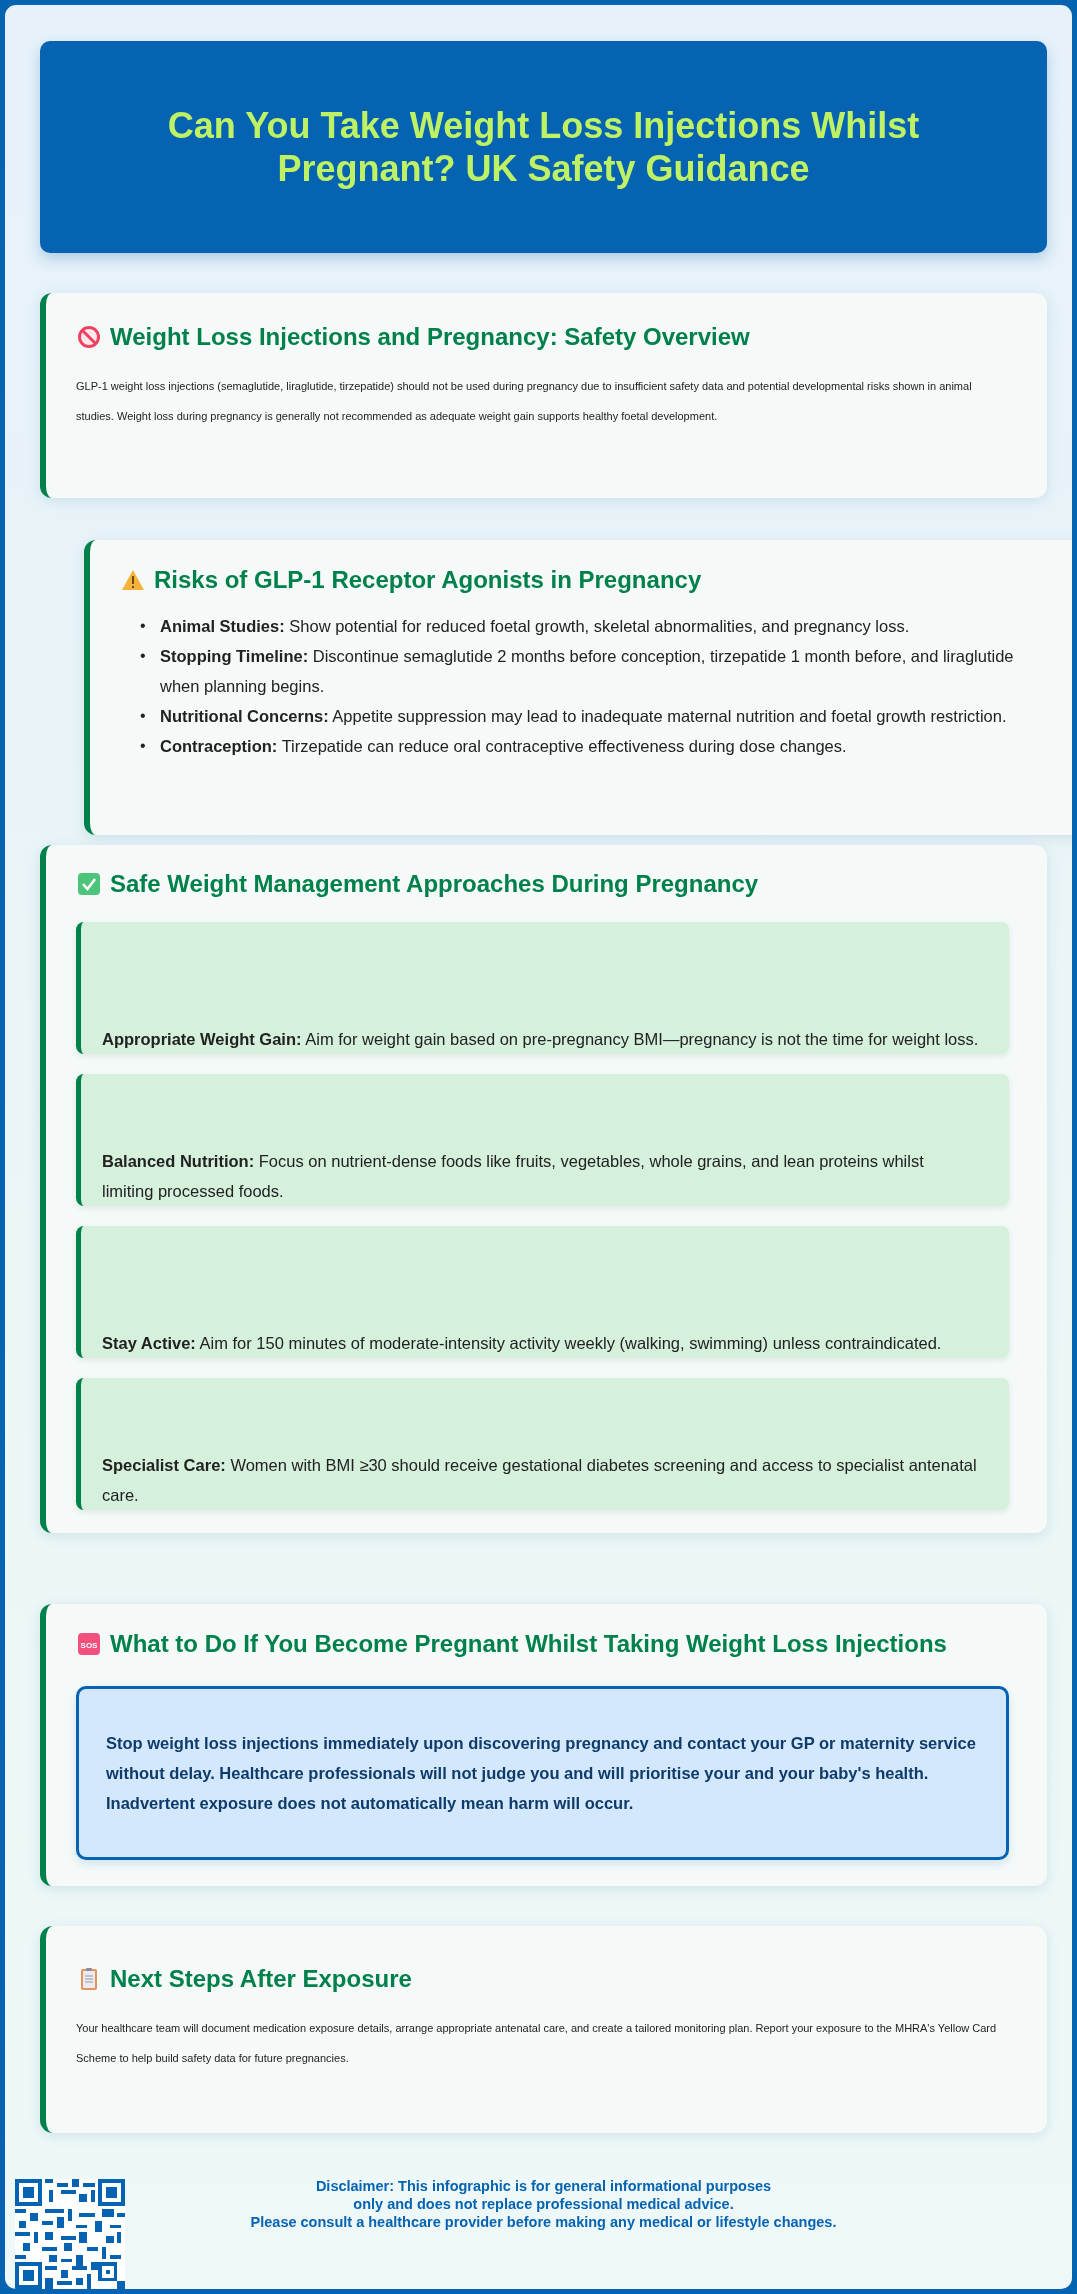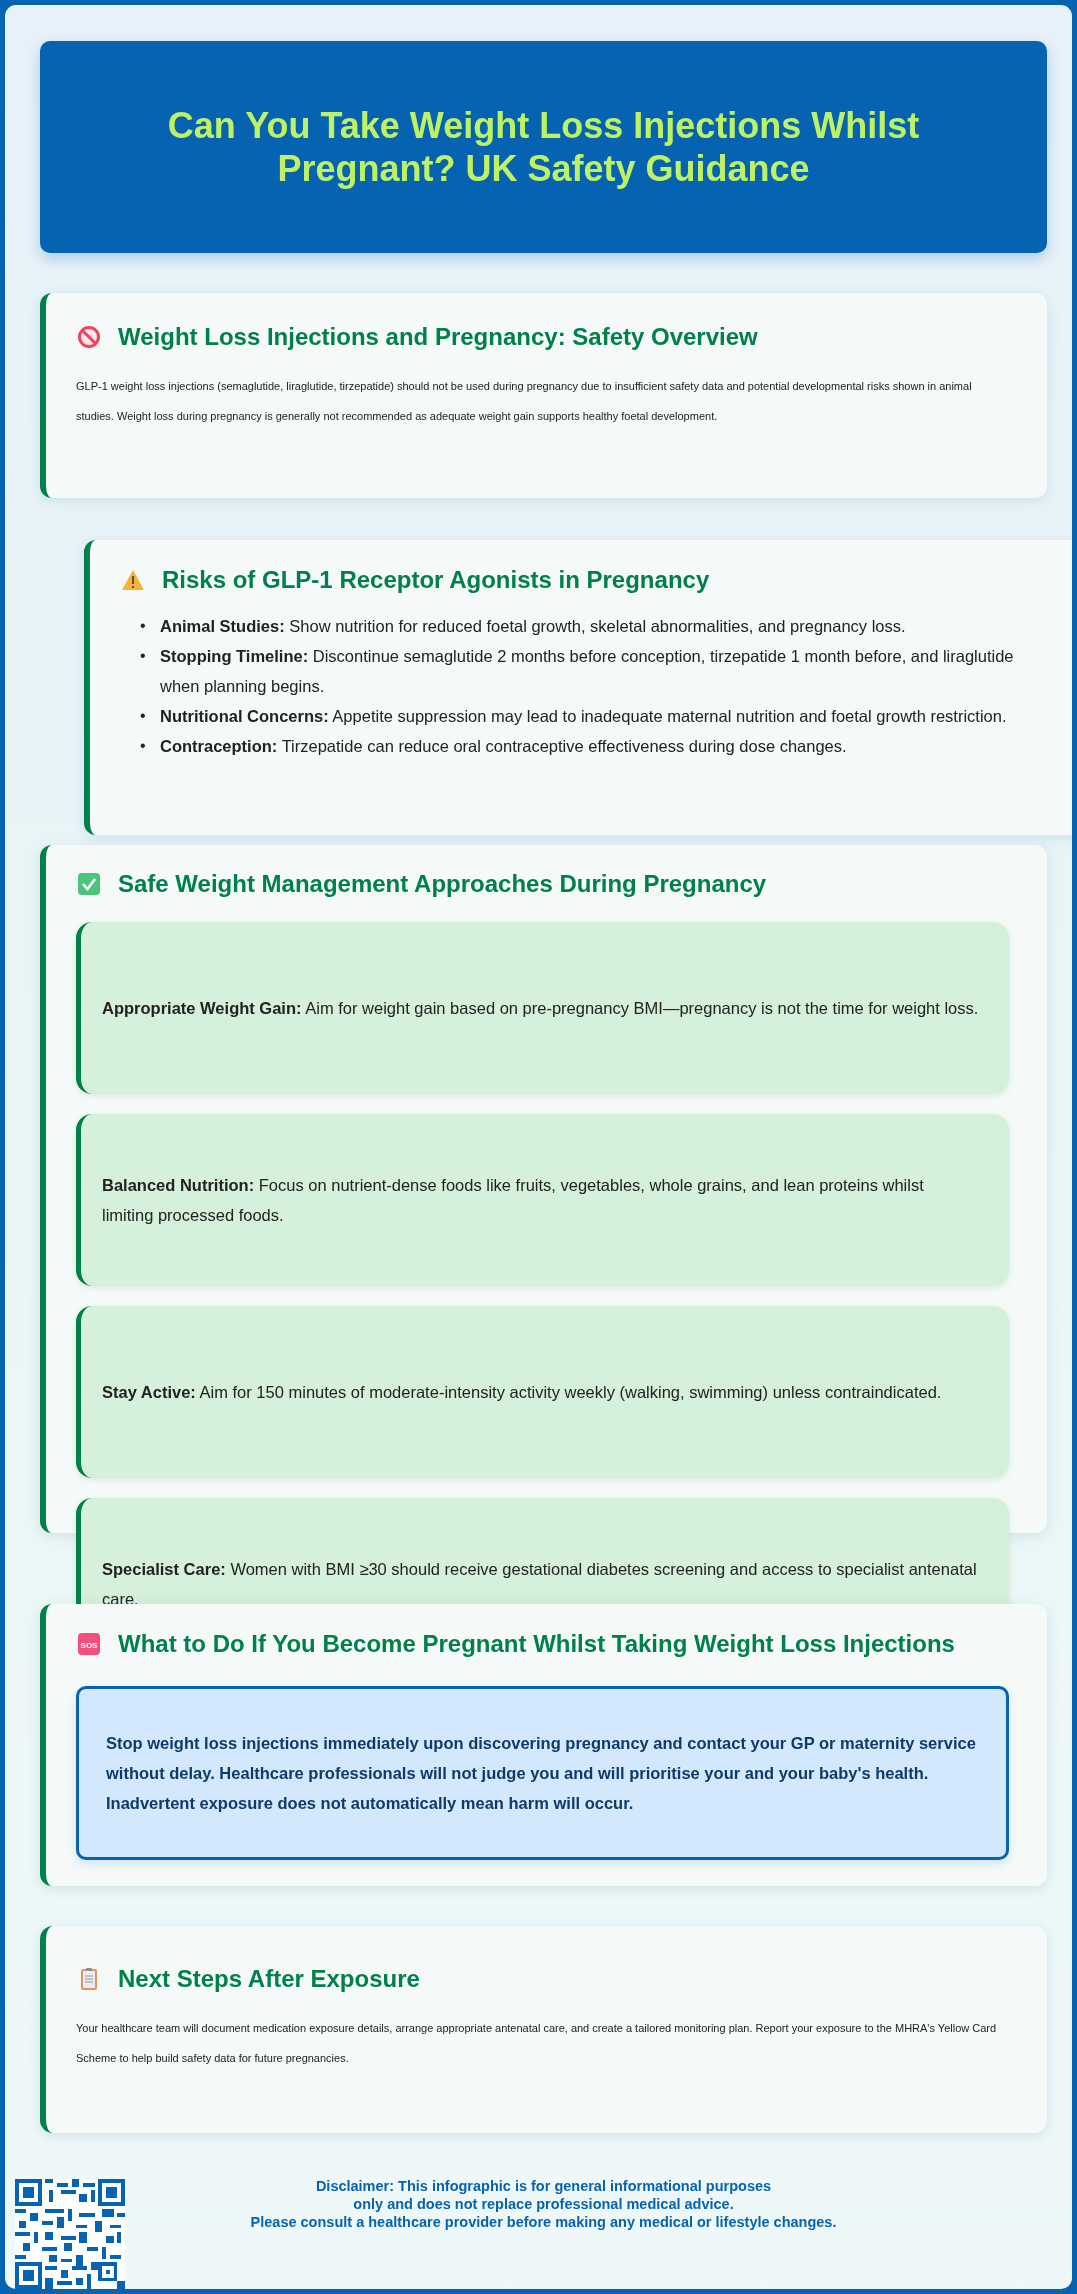--- a/index.html
+++ b/index.html
@@ -19,33 +19,33 @@
     }
     .header h1 { color: #bef264; font-size: 36px; font-weight: bold; line-height: 43px; width: 820px; }
     .card {
       position: absolute; left: 35px; width: 1007px;
       background: #f5faf9; border-radius: 12px;
       border-left: 6px solid #00804a;
       box-shadow: 0 3px 12px rgba(120,170,190,0.25);
       padding: 0 38px 0 30px;
     }
     .card-title {
-      display: flex; align-items: center; gap: 16px;
+      display: flex; align-items: center; gap: 8px;
       color: #00804a; font-size: 24px; font-weight: bold;
     }
     .card-title .ic { width: 26px; height: 26px; display: inline-flex; align-items: center; justify-content: center; flex: none; }
     .body-text { font-size: 11px; line-height: 30px; color: #222; }
     ul.risks { list-style: none; padding-left: 12px; }
     ul.risks li { position: relative; padding-left: 28px; font-size: 16.5px; line-height: 30px; }
     ul.risks li::before { content: "•"; position: absolute; left: 8px; top: 0; font-size: 16px; }
     .tip {
-      background: #d5f0db; border-left: 5px solid #00804a; border-radius: 16px;
+      background: #d5f0db; border-left: 5px solid #00804a; border-radius: 8px;
       box-shadow: 0 2px 6px rgba(100,150,120,0.18);
-      padding: 0 30px 0 21px; display: flex; align-items: center;
-      font-size: 16.5px; line-height: 30px; height: 172px; margin-bottom: 20px;
+      padding: 0 30px 0 21px; display: flex; align-items: flex-end;
+      font-size: 16.5px; line-height: 30px; height: 132px; margin-bottom: 20px;
     }
     .alert {
       background: #d3e8fc; border: 3px solid #0563b1; border-radius: 10px;
       box-shadow: 0 4px 10px rgba(5,99,177,0.15);
       color: #0f3b6a; font-weight: bold; font-size: 16.5px; line-height: 30px;
       padding: 0 24px 0 27px; height: 174px; display: flex; align-items: center;
     }
     b { font-weight: bold; }
     .footer {
       position: absolute; left: 0; top: 2172px; width: 1077px; text-align: center;
@@ -80,21 +80,21 @@
       <span class="ic">
         <svg width="24" height="24" viewBox="0 0 24 24">
             <polygon points="12,2 23,22 1,22" fill="#f7b23b"></polygon>
             <rect x="11" y="8" width="2" height="8" fill="#6b4a10"></rect>
             <rect x="11" y="18" width="2" height="2" fill="#6b4a10"></rect>
           </svg>
       </span>
       <span>Risks of GLP-1 Receptor Agonists in Pregnancy</span>
     </div>
     <ul class="risks" style="margin-top:17px;">
-      <li><b>Animal Studies:</b><span> Show nutrition for reduced foetal growth, skeletal abnormalities, and pregnancy loss.</span></li>
+      <li><b>Animal Studies:</b><span> Show potential for reduced foetal growth, skeletal abnormalities, and pregnancy loss.</span></li>
       <li><b>Stopping Timeline:</b><span> Discontinue semaglutide 2 months before conception, tirzepatide 1 month before, and liraglutide when planning begins.</span></li>
       <li><b>Nutritional Concerns:</b><span> Appetite suppression may lead to inadequate maternal nutrition and foetal growth restriction.</span></li>
       <li><b>Contraception:</b><span> Tirzepatide can reduce oral contraceptive effectiveness during dose changes.</span></li>
     </ul>
   </div>
 
   <div class="card" style="top:840px;height:688px;padding-top:25px;">
     <div class="card-title">
       <span class="ic">
         <svg width="24" height="24" viewBox="0 0 24 24">

